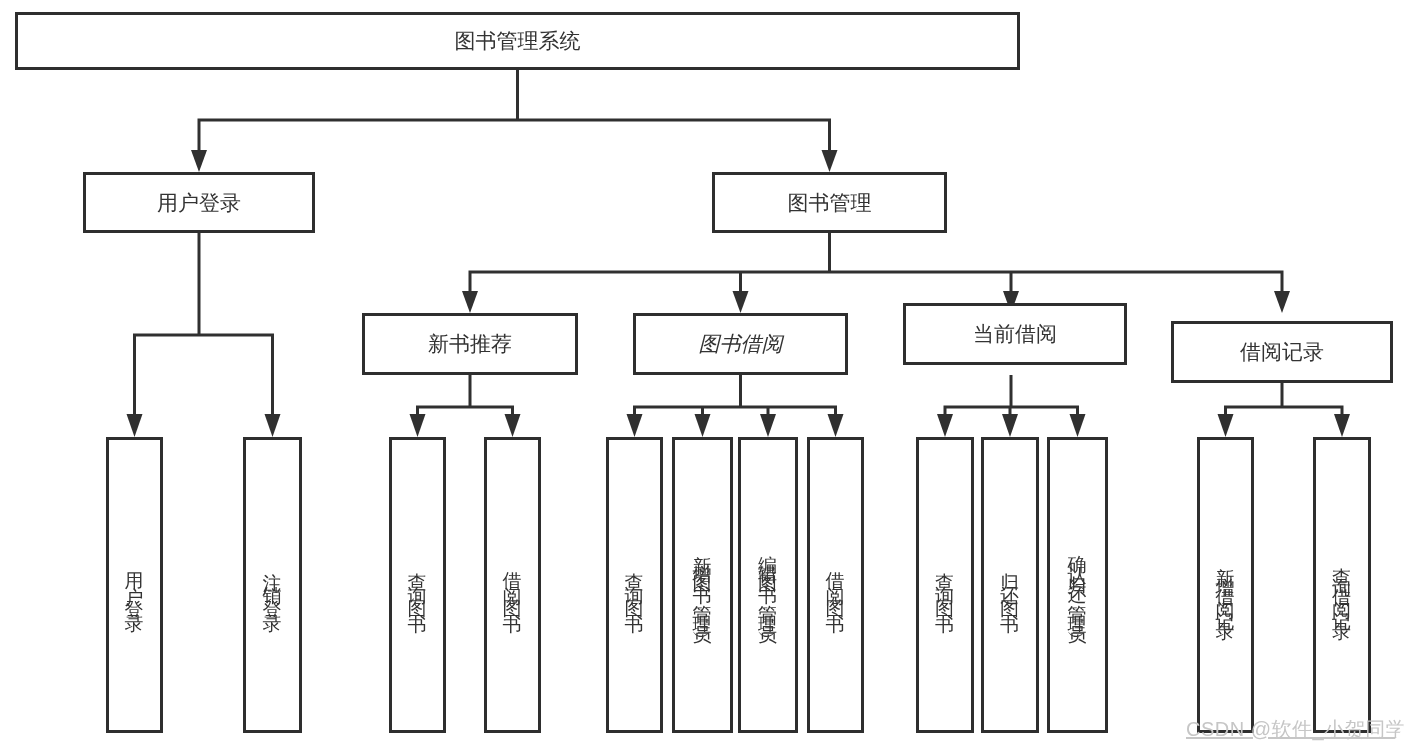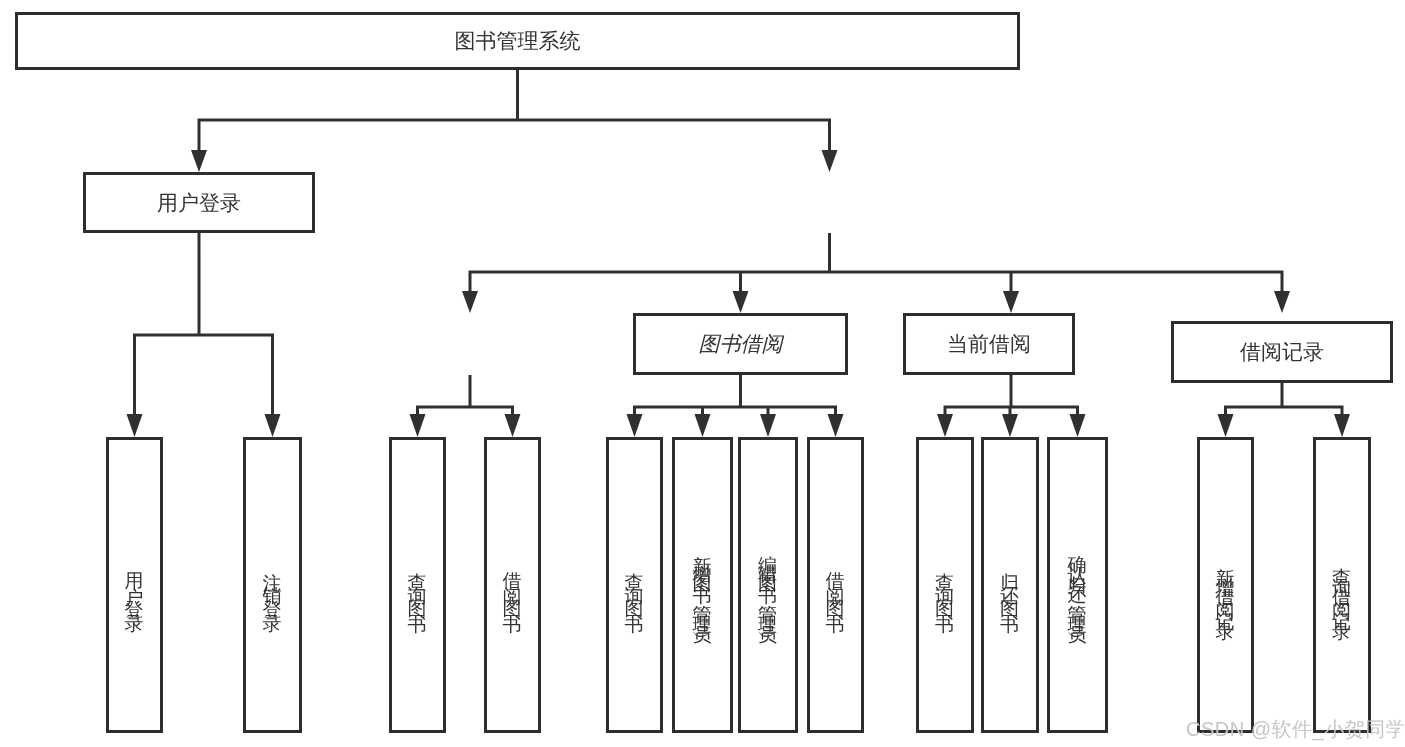--- a/index.html
+++ b/index.html
@@ -21,21 +21,21 @@
     font-size:19px;color:#333333;z-index:2;box-sizing:border-box;
   }
   .vtext{
     writing-mode:vertical-lr;text-orientation:mixed;line-height:1;display:block;
   }
   .ls4{letter-spacing:14px;}
   .ls6{letter-spacing:11px;}
   .ls9{letter-spacing:10px;}
   .watermark{
     position:absolute;left:1186px;top:716px;z-index:5;
-    font-size:20px;color:#c6c6c6;white-space:nowrap;letter-spacing:0.5px;
+    font-size:20px;color:#c6c6c6;white-space:nowrap;letter-spacing:0.5px;text-decoration:underline;
   }
 </style>
 </head>
 <body>
 
 <div class="stage">
 
   <svg class="wires" width="1405" height="747" viewBox="0 0 1405 747">
     <g stroke="#303030" stroke-width="3" fill="none">
 
@@ -72,23 +72,25 @@
       <polygon points="1002,414 1018,414 1010,437"></polygon>
       <polygon points="1069.5,414 1085.5,414 1077.5,437"></polygon>
       <polygon points="1217.5,414 1233.5,414 1225.5,437"></polygon>
       <polygon points="1334,414 1350,414 1342,437"></polygon>
     </g>
   </svg>
 
   <div class="node" style="left:15px;top:12px;width:1005px;height:58px;">图书管理系统</div>
 
   <div class="node" style="left:83px;top:172px;width:232px;height:61px;">用户登录</div>
+  <div class="node" style="left:712px;top:172px;width:235px;height:61px;">图书管理</div>
 
+  <div class="node" style="left:362px;top:313px;width:216px;height:62px;">新书推荐</div>
   <div class="node" style="left:633px;top:313px;width:215px;height:62px;font-style:italic;">图书借阅</div>
-  <div class="node" style="left:903px;top:313px;width:172px;height:62px;font-family:Liberation Serif, serif;">当前借阅</div>
+  <div class="node" style="left:903px;top:303px;width:224px;height:62px;font-family:Liberation Serif, serif;">当前借阅</div>
   <div class="node" style="left:1171px;top:321px;width:222px;height:62px;">借阅记录</div>
 
   <div class="leaf" style="left:106px;width:57px;">
     <span class="vtext ls4">用户登录</span>
   </div>
   <div class="leaf" style="left:243px;width:59px;">
     <span class="vtext ls4">注销登录</span>
   </div>
 
   <div class="leaf" style="left:389px;width:57px;">

